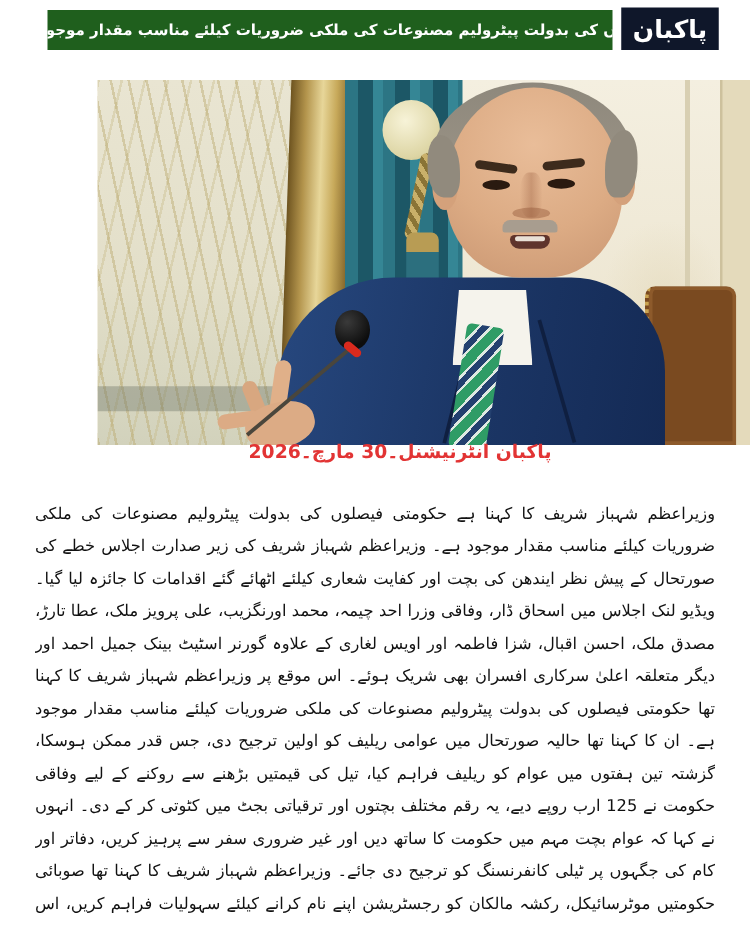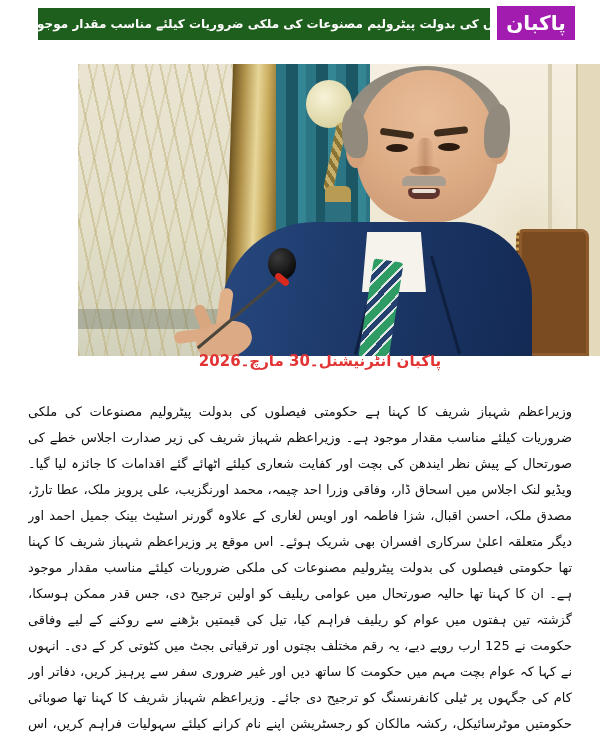--- a/index.html
+++ b/index.html
@@ -3,21 +3,21 @@
 <meta charset="utf-8">
 <style>
   html,body{margin:0;padding:0;background:#ffffff;}
   .page{position:relative;width:600px;height:750px;background:#ffffff;overflow:hidden;
         font-family:"DejaVu Sans",sans-serif;}
 
   
   .headline-bar{position:absolute;left:38px;top:8px;width:452px;height:32px;background:#1f5f1d;
     color:#fff;display:flex;align-items:center;justify-content:center;direction:rtl;
     font-size:12px;font-weight:bold;white-space:nowrap;overflow:hidden;}
-  .logo-box{position:absolute;left:497px;top:6px;width:78px;height:34px;background:#a21caf;
+  .logo-box{position:absolute;left:497px;top:6px;width:78px;height:34px;background:#0f172a;
     color:#fff;display:flex;align-items:center;justify-content:center;direction:rtl;
     font-size:20px;font-weight:bold;}
 
   
   .photo{position:absolute;left:38px;top:48px;width:522px;height:292px;overflow:hidden;background:#efe9d6;}
   .photo *{position:absolute;}
   .curtain-sheer{left:0;top:0;width:165px;height:292px;
     background:
       repeating-linear-gradient(78deg, rgba(186,169,110,.45) 0 2px, rgba(0,0,0,0) 2px 14px),
       repeating-linear-gradient(103deg, rgba(196,182,128,.35) 0 2px, rgba(0,0,0,0) 2px 18px),

